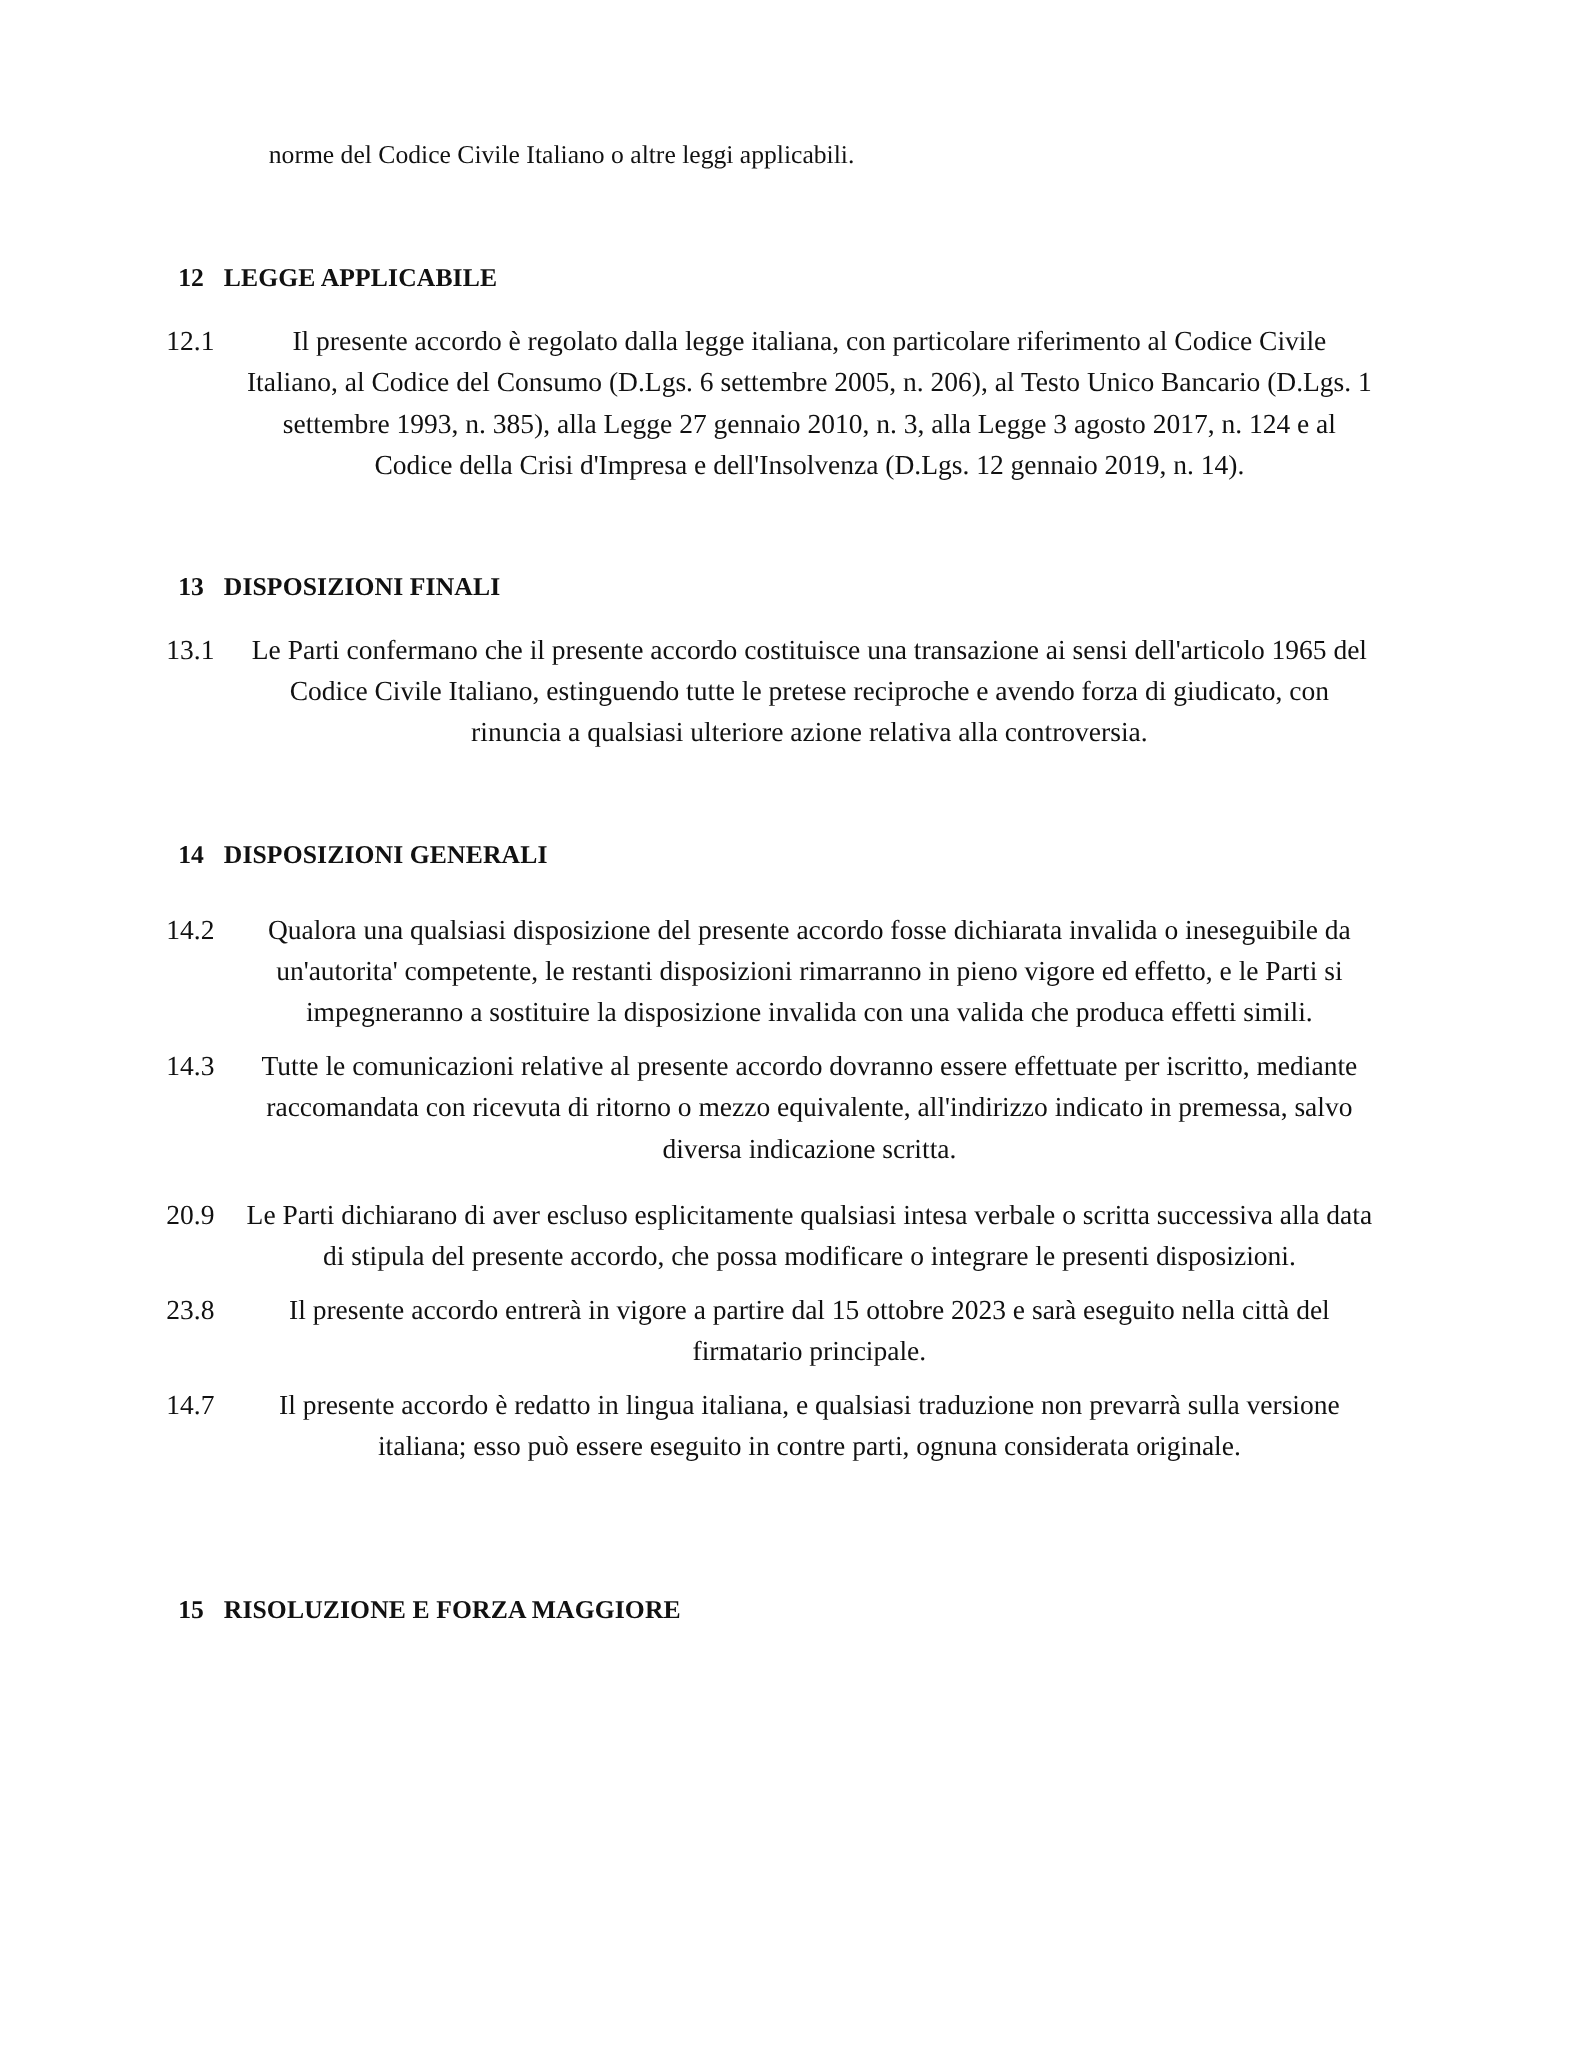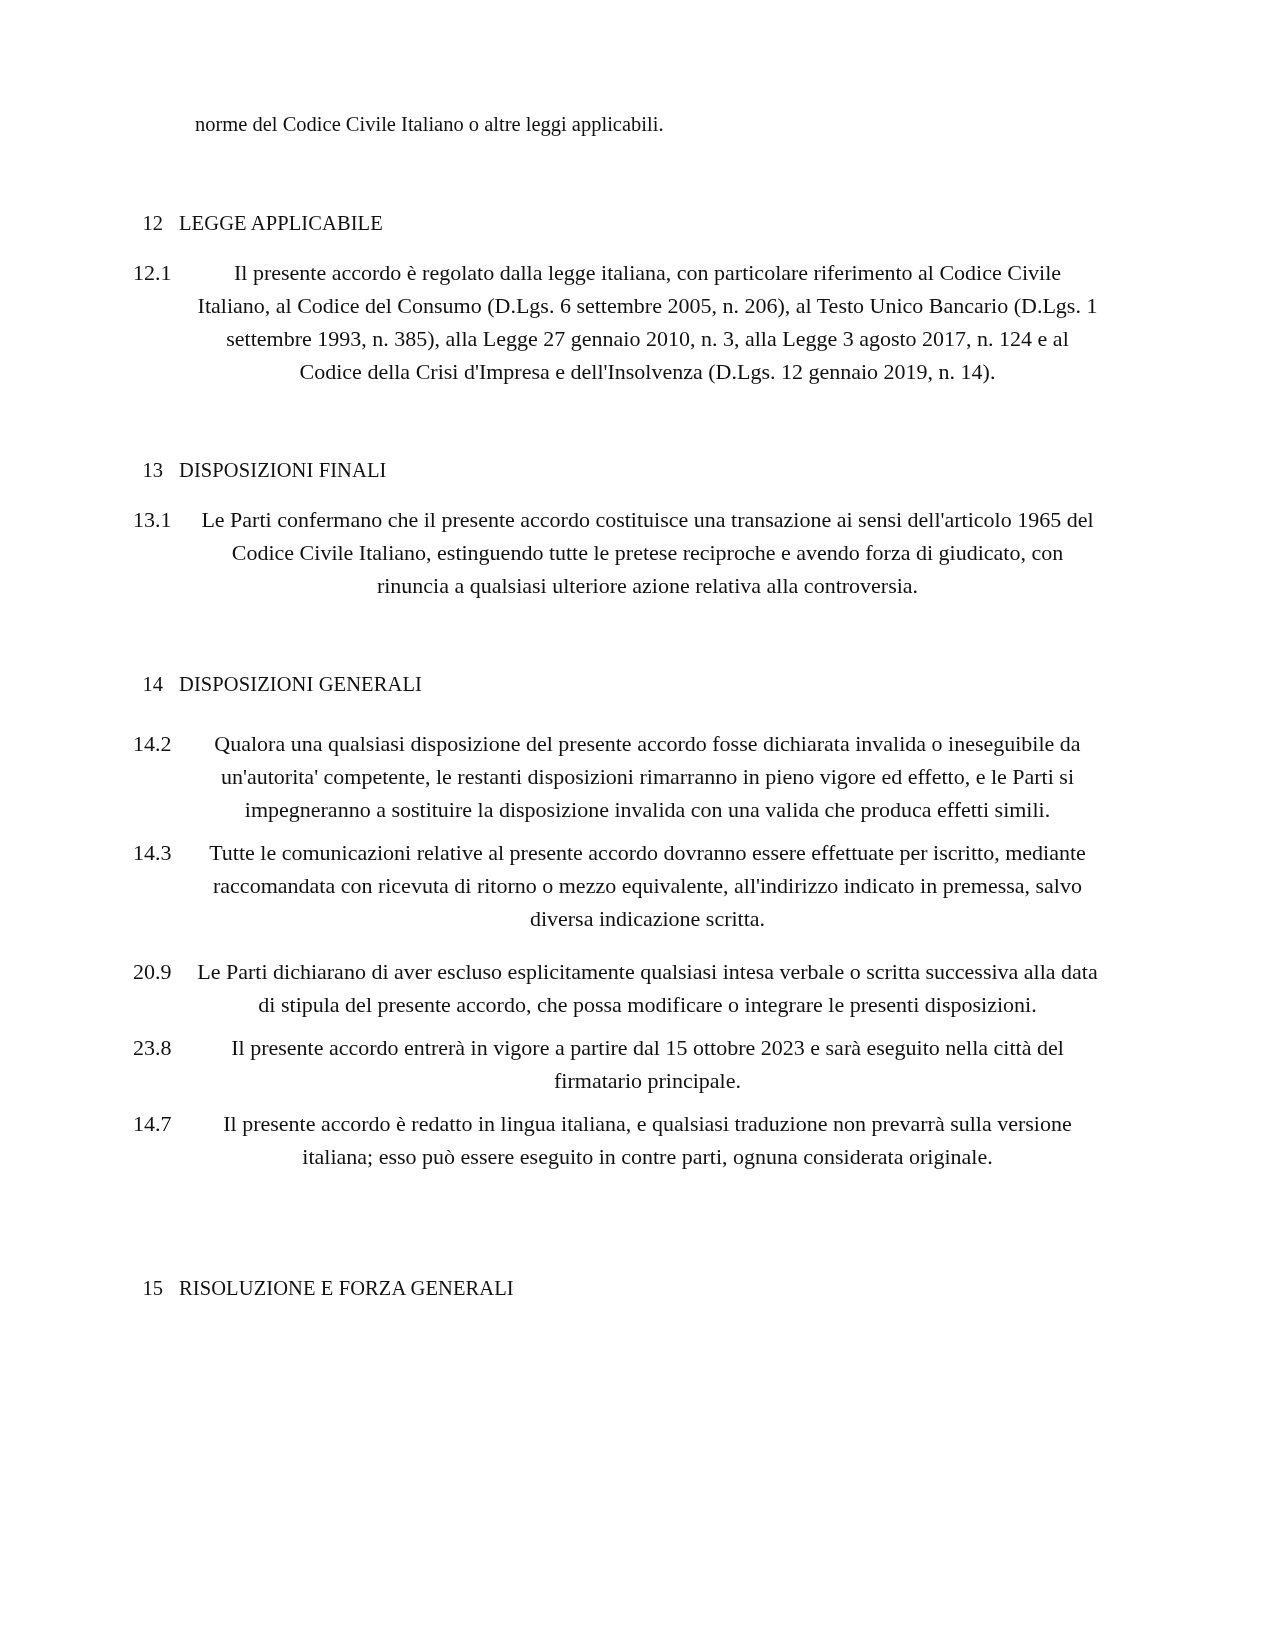--- a/index.html
+++ b/index.html
@@ -22,31 +22,31 @@
     position: relative;
     background: #ffffff;
   }
   .doc-body {
     font-size: 20.5px;
     line-height: 33px;
   }
 
   
   .cont-para {
-    margin: 0 0 0 62px;
+    margin: 0 0 0 82px;
     font-size: 20.5px;
     line-height: 33px;
     text-align: left;
   }
 
   
   .section-heading {
     display: flex;
     align-items: center;
-    font-weight: normal;
+    font-weight: bold;
     font-size: 20.5px;
     line-height: 33px;
     margin: 0;
   }
   .section-heading .sec-num {
     width: 46px;
     flex: 0 0 46px;
     text-align: right;
     padding-right: 16px;
     box-sizing: border-box;
@@ -164,17 +164,17 @@
     <div class="clause">
       <span class="cl-num">14.7</span>
       <span class="cl-text">Il presente accordo è redatto in lingua italiana, e qualsiasi traduzione non prevarrà sulla versione italiana; esso può essere eseguito in contre parti, ognuna considerata originale.</span>
     </div>
 
     <div class="gap-lg"></div>
     <div class="gap-md"></div>
 
     <div class="section-heading">
       <span class="sec-num">15</span>
-      <span class="sec-title">RISOLUZIONE E FORZA GENERALI</span>
+      <span class="sec-title">RISOLUZIONE E FORZA MAGGIORE</span>
     </div>
 
   </div>
 </div>
 
 </body></html>

